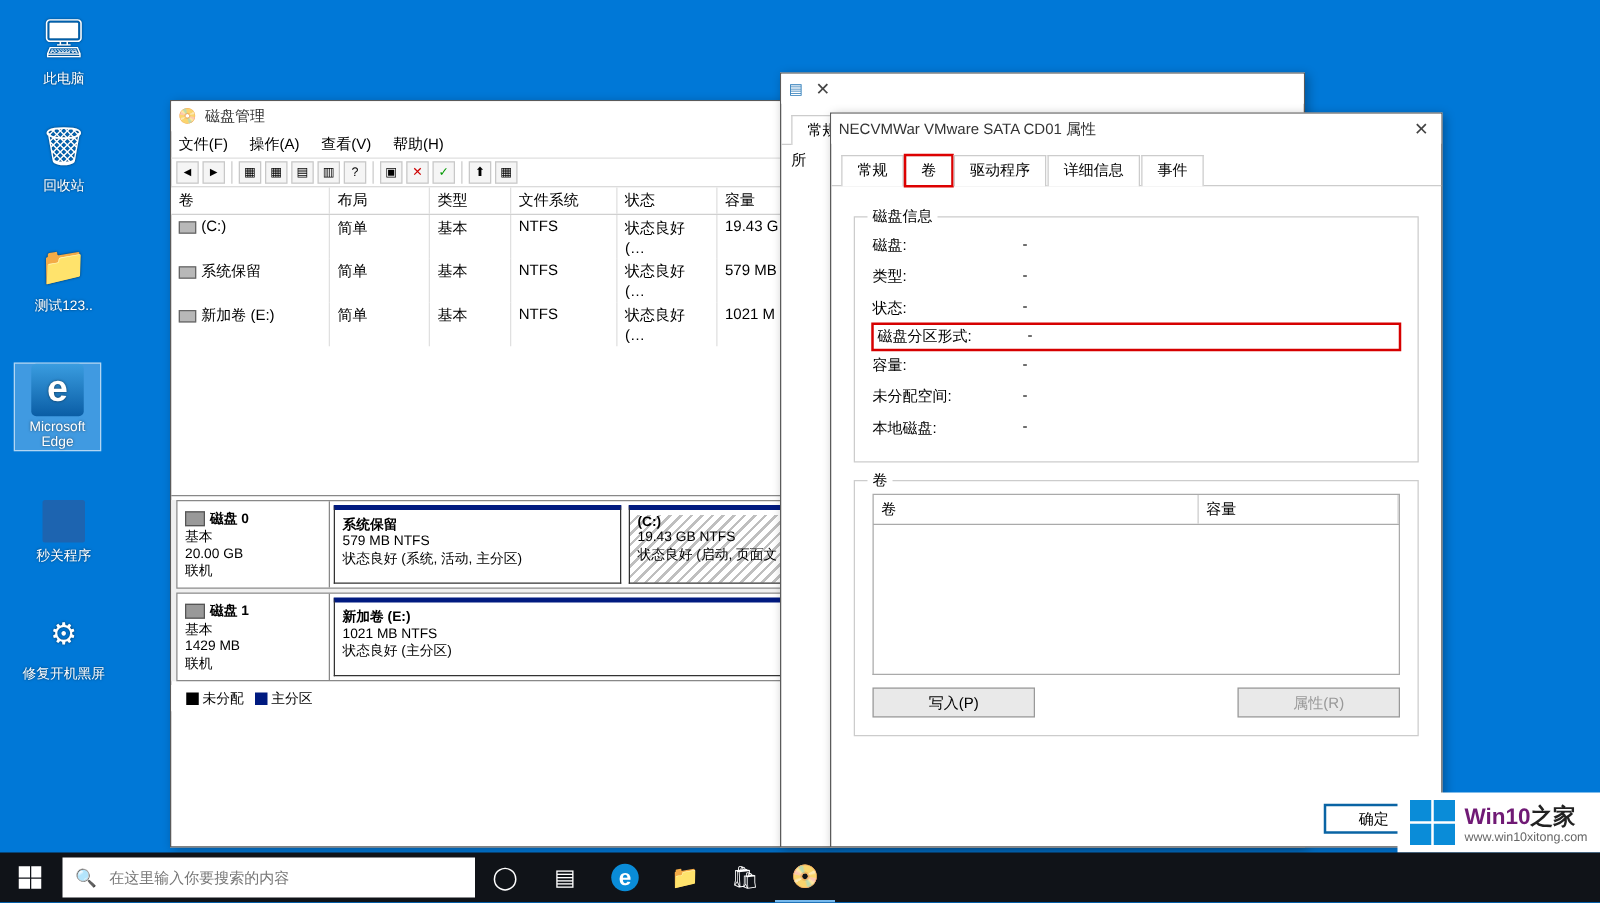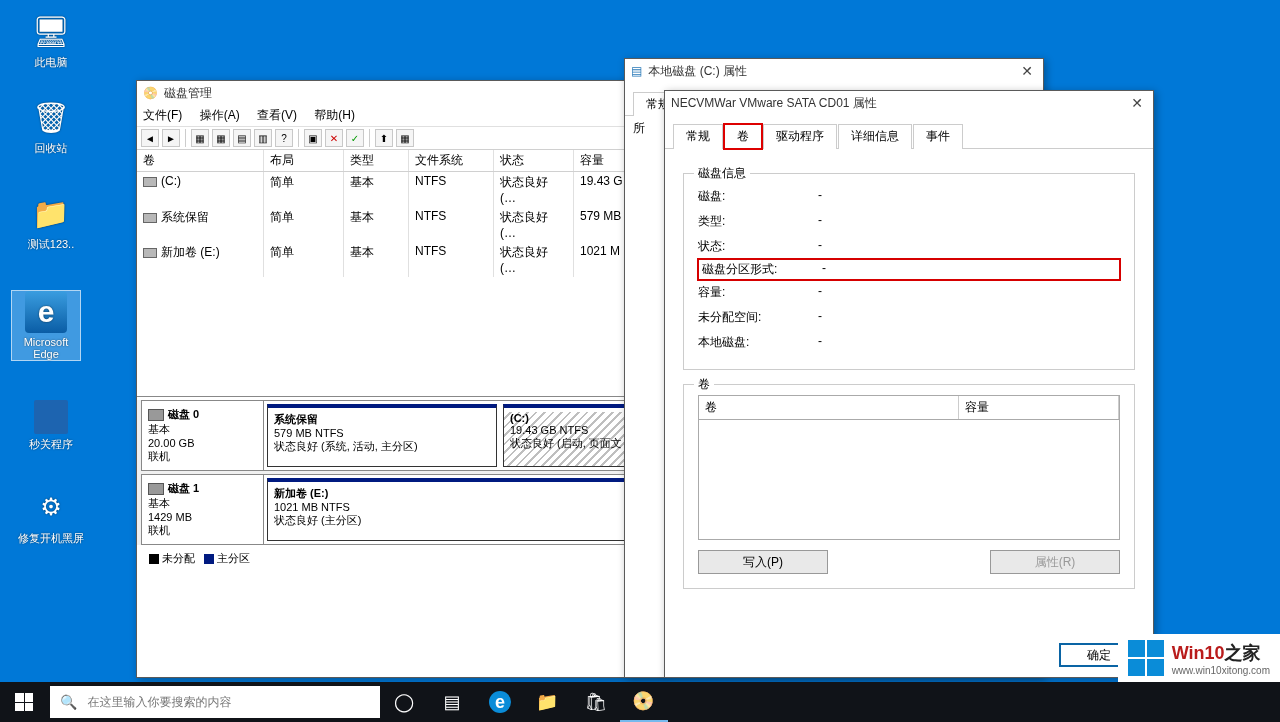--- a/index.html
+++ b/index.html
@@ -65,21 +65,21 @@
 .wbtn{min-width:130px; height:24px; border:1px solid #999; background:#e9e9e9; font-size:12px; cursor:pointer;}
 .wbtn:disabled{color:#999;}
 
 .dlg-buttons{position:absolute; right:14px; bottom:10px; display:flex; gap:10px;}
 .okbtn{min-width:80px;height:24px;border:2px solid #0a64a4;background:#fff;font-size:12px;}
 
 
 .watermark{position:absolute; right:0; bottom:40px; display:flex; align-items:center; background:#fff; padding:6px 10px; gap:8px;}
 .wm-flag{width:36px;height:36px; display:grid; grid-template-columns:1fr 1fr; grid-template-rows:1fr 1fr; gap:2px;}
 .wm-flag div{background:#0a8cd8;}
-.wm-text .big{font-size:18px;font-weight:bold;color:#222;} .wm-text .big span{color:#b91c1c;}
+.wm-text .big{font-size:18px;font-weight:bold;color:#222;} .wm-text .big span{color:#701a75;}
 .wm-text .small{font-size:10px;color:#666;}
 
 
 .taskbar{position:absolute; left:0; right:0; bottom:0; height:40px; background:#101318; display:flex; align-items:center;}
 .tb-start{width:48px;height:40px;display:flex;align-items:center;justify-content:center;}
 .tb-start .winlogo{width:18px;height:18px;display:grid;grid-template-columns:1fr 1fr;grid-template-rows:1fr 1fr;gap:1px;}
 .tb-start .winlogo div{background:#fff;}
 .tb-search{flex:0 0 330px;height:32px;background:#fff;display:flex;align-items:center;color:#777;font-size:12px;margin-left:2px;}
 .tb-search .sico{padding:0 10px;font-size:14px;color:#555;}
 .tb-item{width:48px;height:40px;display:flex;align-items:center;justify-content:center;color:#fff;font-size:18px;}
@@ -216,21 +216,20 @@
   </div>
   <div class="legend">
     <span class="leg-sq" style="background:#000"></span><span>未分配</span>
     <span class="leg-sq" style="background:#001a80"></span><span>主分区</span>
   </div>
 </div>
 
 <div class="win" style="left:624px; top:58px; width:420px; height:620px;">
   <div class="titlebar">
     <span style="margin-right:6px;color:#2a7ab8;">▤</span>
-    <span class="ttl">本地磁盘 (C:) 属性</span>
     <span class="closebtn">✕</span>
   </div>
   <div class="tabs">
     <div class="tab">常规</div>
   </div>
   <div style="padding:4px 8px;">所</div>
 </div>
 
 <div class="win" style="left:664px; top:90px; width:490px; height:588px;">
   <div class="titlebar">

